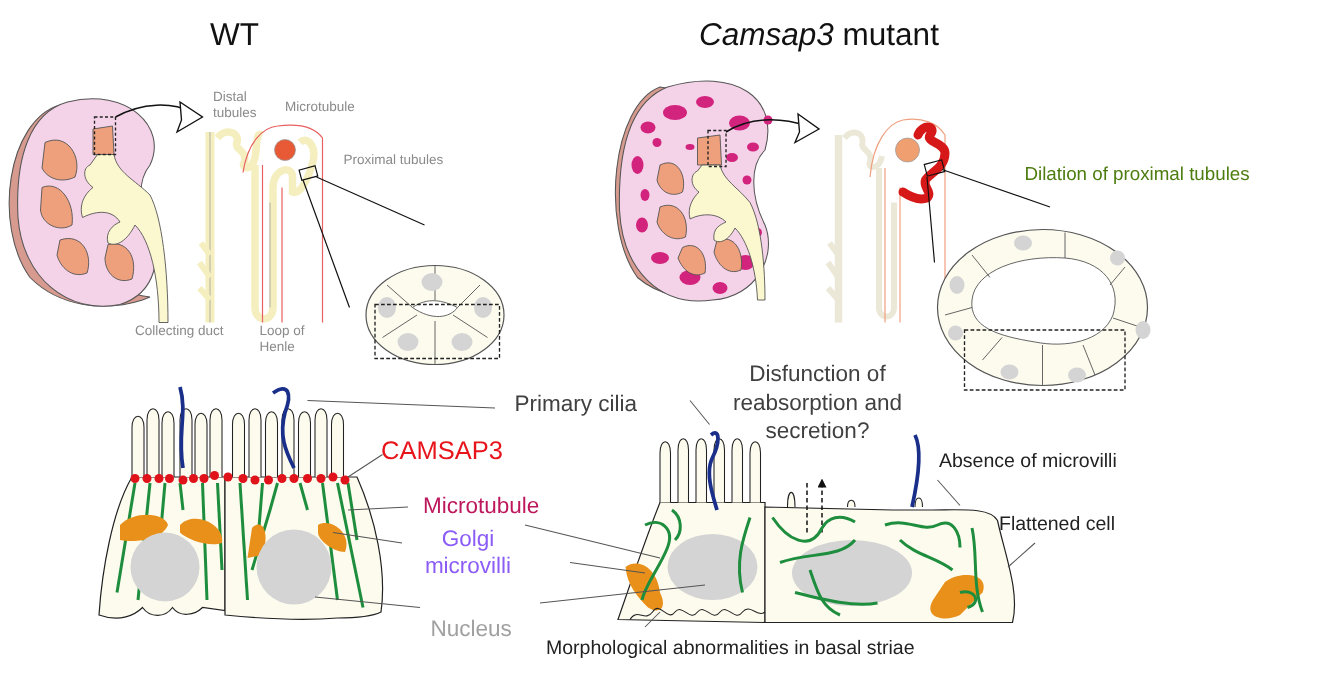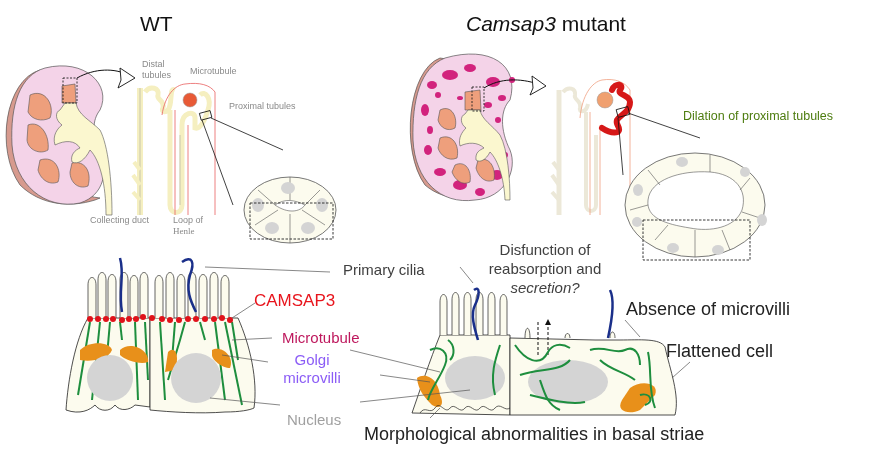--- a/index.html
+++ b/index.html
@@ -8,21 +8,21 @@
   .lbl{position:absolute;white-space:nowrap;line-height:1.1;}
   .title{font-size:21px;color:#111;}
   .title i{font-style:italic;}
   .gray{font-size:9px;color:#8a8a8a;}
   .black{font-size:12.5px;color:#4d7c0f;}
   .blue{font-size:15px;color:#404040;text-align:center;}
   .red{font-size:17px;color:#e8141c;}
   .green{font-size:15px;color:#be185d;}
   .orange{font-size:15px;color:#8b5cf6;text-align:center;}
   .ngray{font-size:15px;color:#a0a0a0;}
-  .dark{font-size:18px;color:#222;}
+  .dark{font-size:13px;color:#222;}
 </style>
 </head>
 <body>
 
 <svg width="885" height="455" viewBox="0 0 885 455">
   <defs>
     <marker id="ah" markerWidth="6" markerHeight="6" refX="3" refY="3" orient="auto">
         <path d="M0,0 L6,3 L0,6 z" fill="#111"></path>
       </marker>
   </defs>
@@ -241,30 +241,30 @@
 
 <div class="lbl title" style="left:140px;top:12px;">WT</div>
 <div class="lbl title" style="left:466px;top:12px;"><i>Camsap3</i><span> mutant</span></div>
 
 <div class="lbl gray" style="left:142px;top:60px;">Distal</div>
 <div class="lbl gray" style="left:142px;top:71px;">tubules</div>
 <div class="lbl gray" style="left:190px;top:67px;">Microtubule</div>
 <div class="lbl gray" style="left:229px;top:102px;">Proximal tubules</div>
 <div class="lbl gray" style="left:90px;top:216px;">Collecting duct</div>
 <div class="lbl gray" style="left:173px;top:216px;">Loop of</div>
-<div class="lbl gray" style="left:173px;top:227px;font-family:Liberation Serif, serif;">Henle</div>
+<div class="lbl gray" style="left:173px;top:227px;">Henle</div>
 
 <div class="lbl black" style="left:683px;top:110px;">Dilation of proximal tubules</div>
 
 <div class="lbl blue" style="left:343px;top:262px;">Primary cilia</div>
 <div class="lbl red" style="left:254px;top:292px;">CAMSAP3</div>
 <div class="lbl green" style="left:282px;top:330px;">Microtubule</div>
 <div class="lbl orange" style="left:272px;top:352px;width:80px;">Golgi</div>
 <div class="lbl orange" style="left:272px;top:370px;width:80px;">microvilli</div>
 <div class="lbl ngray" style="left:287px;top:412px;text-align:right;">Nucleus</div>
 
 <div class="lbl blue" style="left:480px;top:242px;width:130px;">Disfunction of</div>
 <div class="lbl blue" style="left:480px;top:261px;width:130px;">reabsorption and</div>
-<div class="lbl blue" style="left:480px;top:280px;width:130px;font-style:italic;">secretion?</div>
+<div class="lbl blue" style="left:480px;top:280px;width:130px;">secretion?</div>
 
 <div class="lbl dark" style="left:626px;top:300px;">Absence of microvilli</div>
 <div class="lbl dark" style="left:666px;top:342px;">Flattened cell</div>
 <div class="lbl dark" style="left:364px;top:425px;">Morphological abnormalities in basal striae</div>
 
 </body></html>

